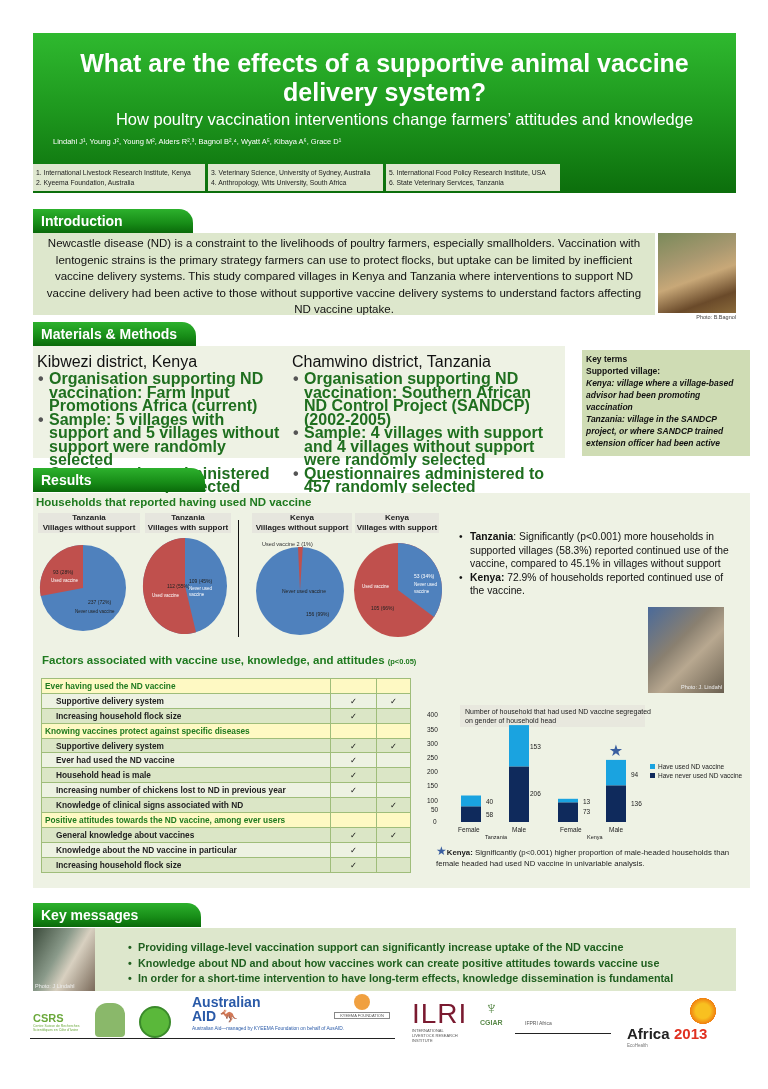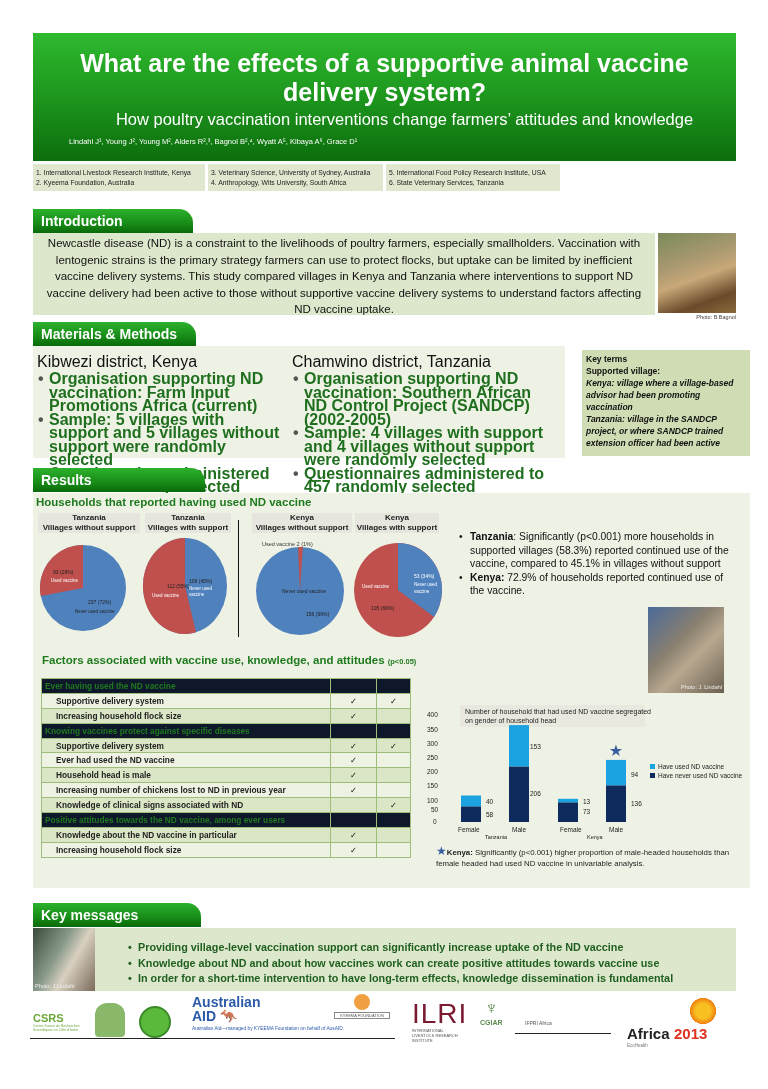--- a/index.html
+++ b/index.html
@@ -1,22 +1,22 @@
 <!DOCTYPE html>
 <html><head>
 <meta charset="utf-8">
 <style>
   * { box-sizing: border-box; margin: 0; padding: 0; }
   body { width: 768px; height: 1089px; background: #ffffff; font-family: "Liberation Sans", sans-serif; position: relative; overflow: hidden; color: #1a1a1a; }
   .abs { position: absolute; }
   
-  .header { left: 33px; top: 33px; width: 703px; height: 128px; background: linear-gradient(to bottom, #2fb92f 0%, #1f9a1f 45%, #0c6e0c 100%); color: #fff; text-align: center; }
+  .header { left: 33px; top: 33px; width: 703px; height: 160px; background: linear-gradient(to bottom, #2fb92f 0%, #1f9a1f 45%, #0c6e0c 100%); color: #fff; text-align: center; }
   .title { font-size: 25px; font-weight: bold; line-height: 29px; margin-top: 16px; }
   .subtitle { font-size: 16.5px; margin-top: 3px; padding-left: 40px; }
-  .authors { font-size: 7.5px; text-align: left; padding-left: 36px; margin-top: 8px; }
+  .authors { font-size: 7.5px; text-align: left; padding-left: 20px; margin-top: 8px; }
   .aff { top: 164px; height: 27px; background: #dfe7cf; font-size: 6.8px; line-height: 10px; padding: 4px 3px; color: #222; }
   
   .tab { height: 24px; background: linear-gradient(to bottom, #2db12d 0%, #178c17 60%, #0a6a0a 100%); border-top-right-radius: 14px; color: #fff; font-weight: bold; font-size: 14px; padding: 4px 8px; }
   .panel { background: #dde7cc; }
   .panel-light { background: #eef2e4; }
   .intro-text { font-size: 11.5px; line-height: 16.5px; text-align: center; color: #111; padding: 2px 4px; }
   .photo { background: linear-gradient(160deg, #7a8a5a 0%, #a89870 35%, #c8a878 55%, #6a4a2a 80%, #8a6a3a 100%); }
   .caption { font-size: 5.5px; color: #444; text-align: right; }
   .mm-col h3 { font-size: 16px; font-weight: normal; color: #111; margin-bottom: 1px; }
   .mm-col ul { list-style: none; }
@@ -26,21 +26,21 @@
   .keyterms .kt-title { text-align: left; font-weight: bold; }
   .keyterms .kt-b { font-weight: bold; }
   .keyterms .kt-i { font-weight: bold; font-style: italic; }
   .sub-head { font-size: 11.5px; font-weight: bold; color: #1f7a1f; }
   .pie-title { font-size: 8px; font-weight: bold; text-align: center; line-height: 10px; color: #222; background: #e6e6de; }
   .res-list { list-style: none; font-size: 10.3px; line-height: 13.5px; color: #111; }
   .res-list li { padding-left: 12px; position: relative; }
   .res-list li::before { content: "•"; position: absolute; left: 1px; }
   table.factors { border-collapse: collapse; font-size: 8.3px; }
   table.factors td { border: 1px solid #9fbd7a; height: 14.9px; padding: 0 3px; }
-  table.factors tr.cat td { color: #1f7a1f; font-weight: bold; background: #0f172a; }
+  table.factors tr.cat td { color: #1f7a1f; font-weight: bold; background: #fef9c3; }
   table.factors tr.item td:first-child { padding-left: 14px; font-weight: bold; color: #222; }
   table.factors tr.item:nth-child(odd) td { background: #dbe6c6; }
   table.factors tr.item:nth-child(even) td { background: #edf2e2; }
   table.factors tr.head td { color: #1f6f1f; font-weight: bold; background: #edf2e2; }
   table.factors td.ck { text-align: center; width: 46px; }
   table.factors td.ck2 { text-align: center; width: 34px; }
   .km-list { list-style: none; font-size: 10.8px; font-weight: bold; color: #1f5f1f; line-height: 15.5px; }
   .km-list li { padding-left: 10px; position: relative; }
   .km-list li::before { content: "•"; position: absolute; left: 0; }
   .logo { font-family: "Liberation Sans", sans-serif; }
@@ -201,20 +201,25 @@
       </tr>
   <tr class="item">
         <td>Knowledge of clinical signs associated with ND</td>
         <td class="ck"></td>
         <td class="ck2">✓</td>
       </tr>
   <tr class="cat">
         <td>Positive attitudes towards the ND vaccine, among ever users</td>
         <td class="ck"></td>
         <td class="ck2"></td>
+      </tr>
+  <tr class="item">
+        <td>General knowledge about vaccines</td>
+        <td class="ck">✓</td>
+        <td class="ck2">✓</td>
       </tr>
   <tr class="item">
         <td>Knowledge about the ND vaccine in particular</td>
         <td class="ck">✓</td>
         <td class="ck2"></td>
       </tr>
   <tr class="item">
         <td>Increasing household flock size</td>
         <td class="ck">✓</td>
         <td class="ck2"></td>

